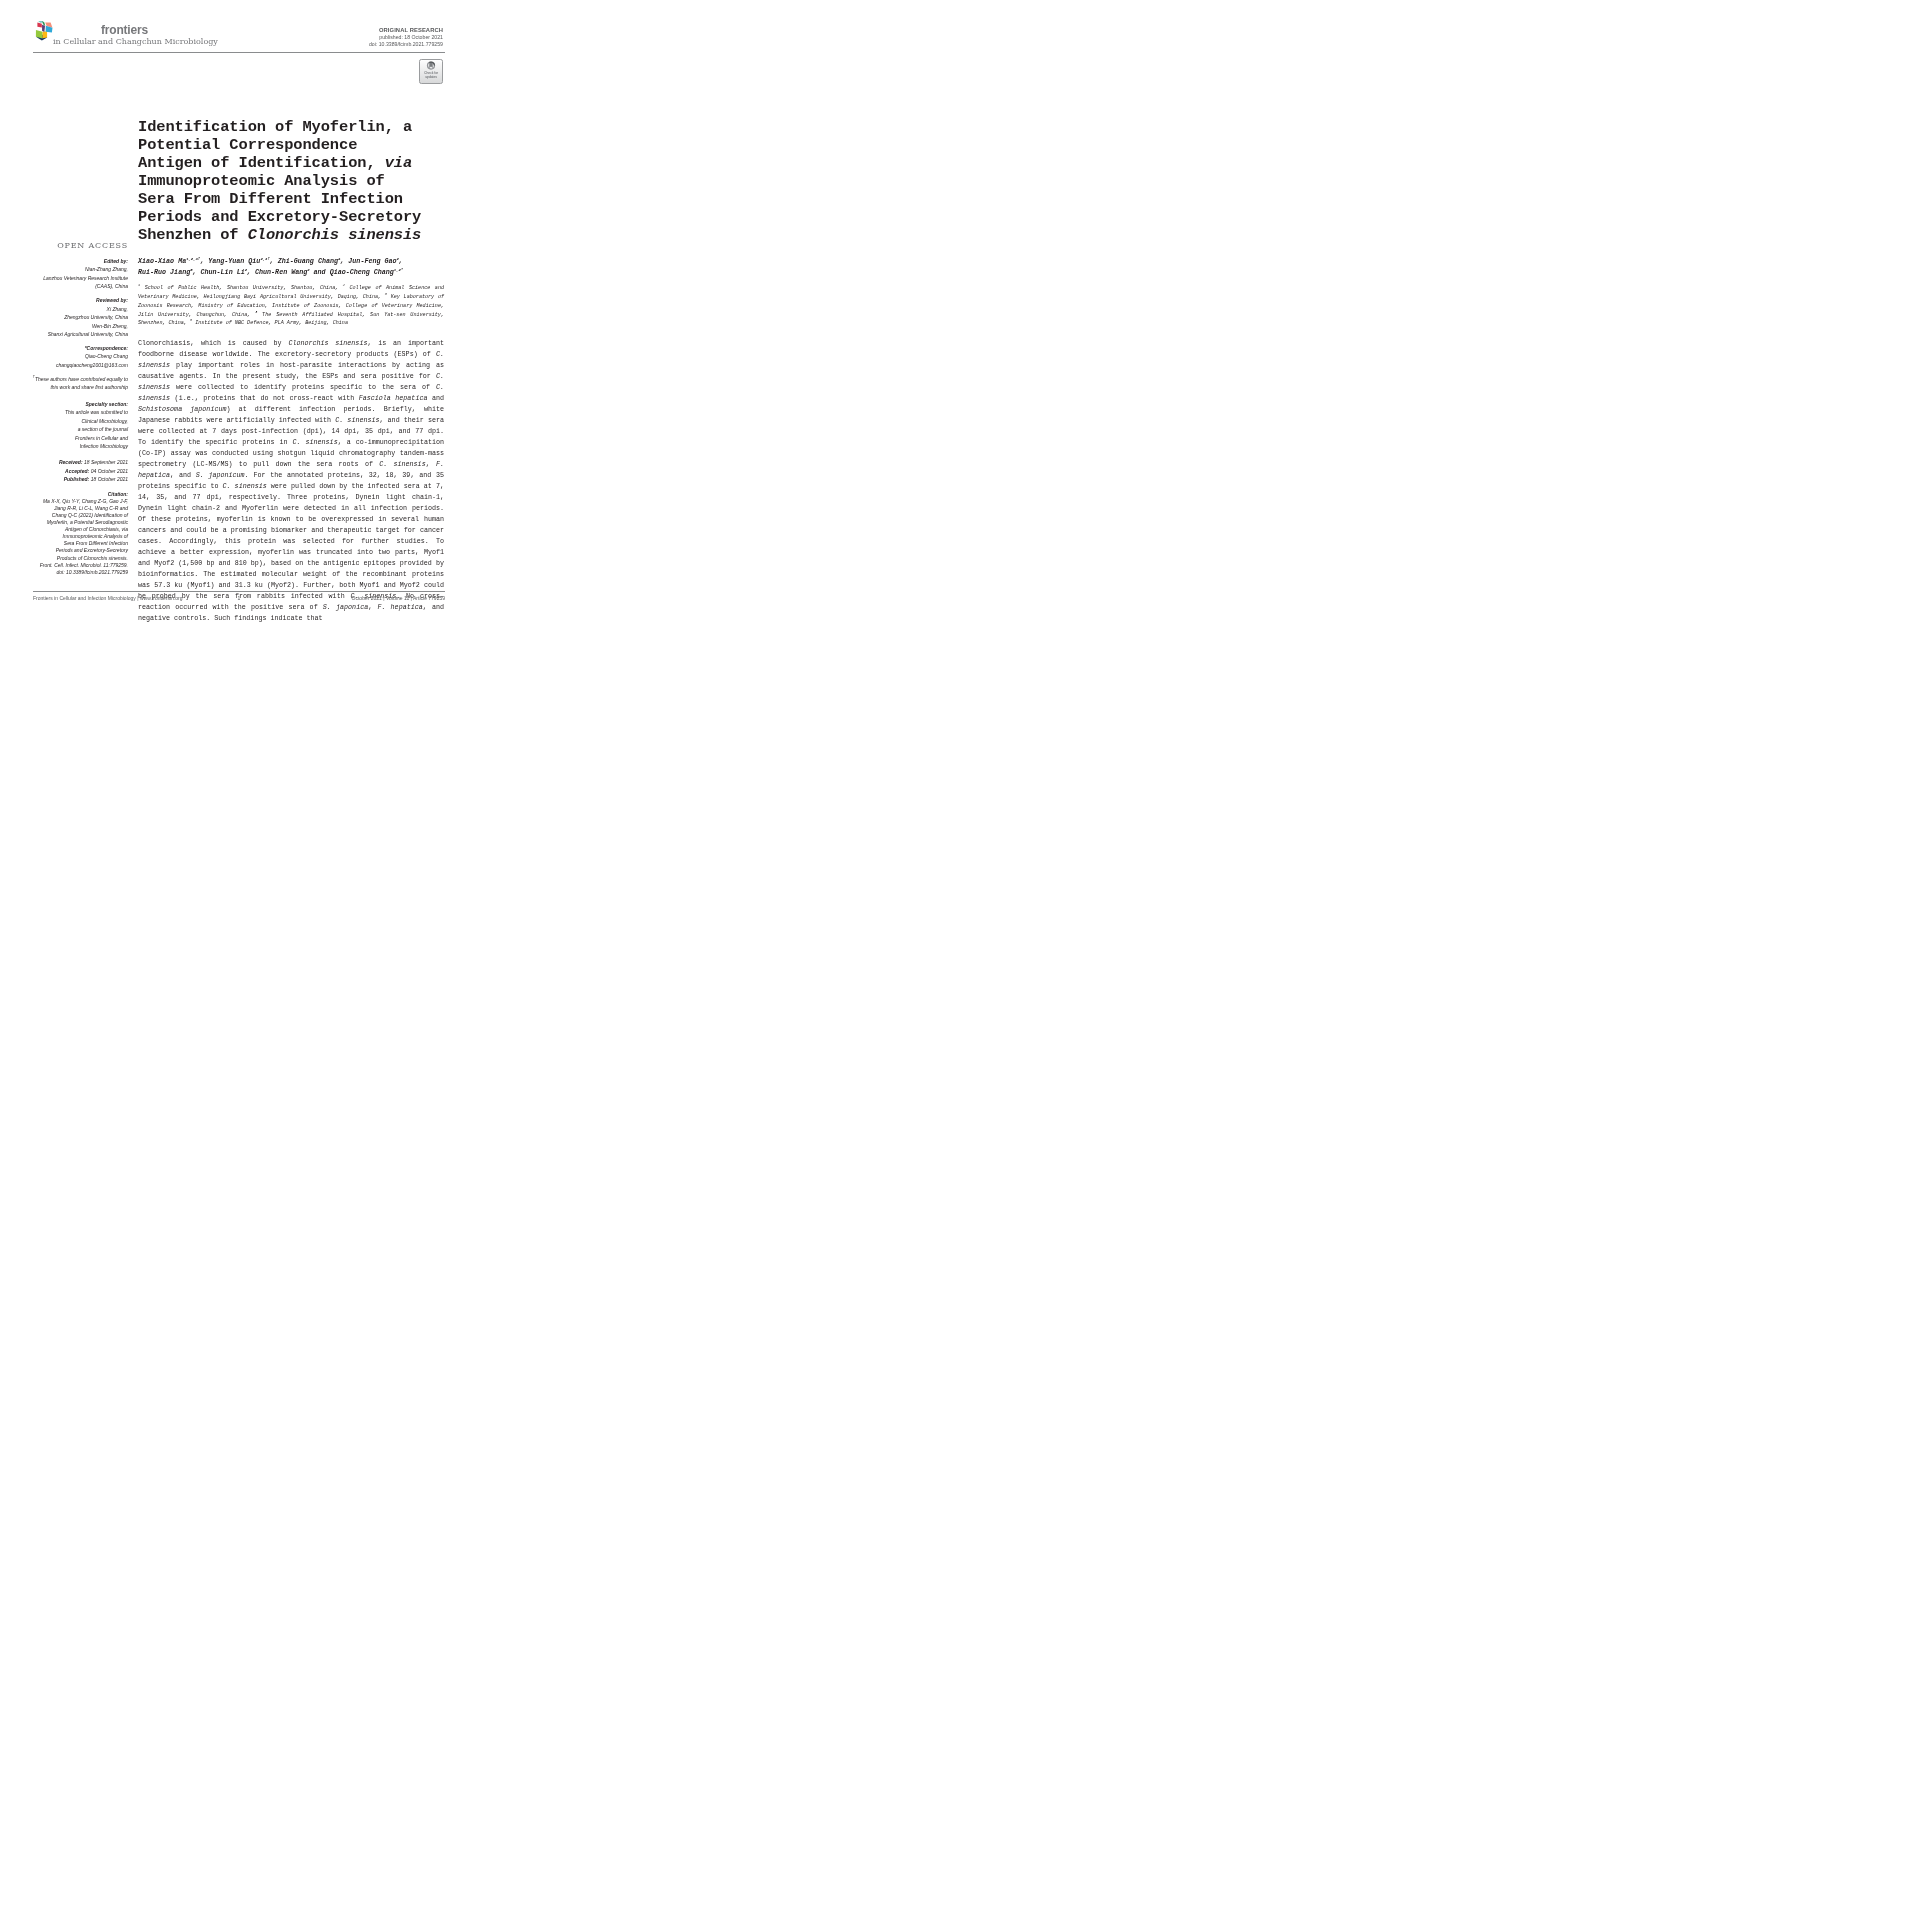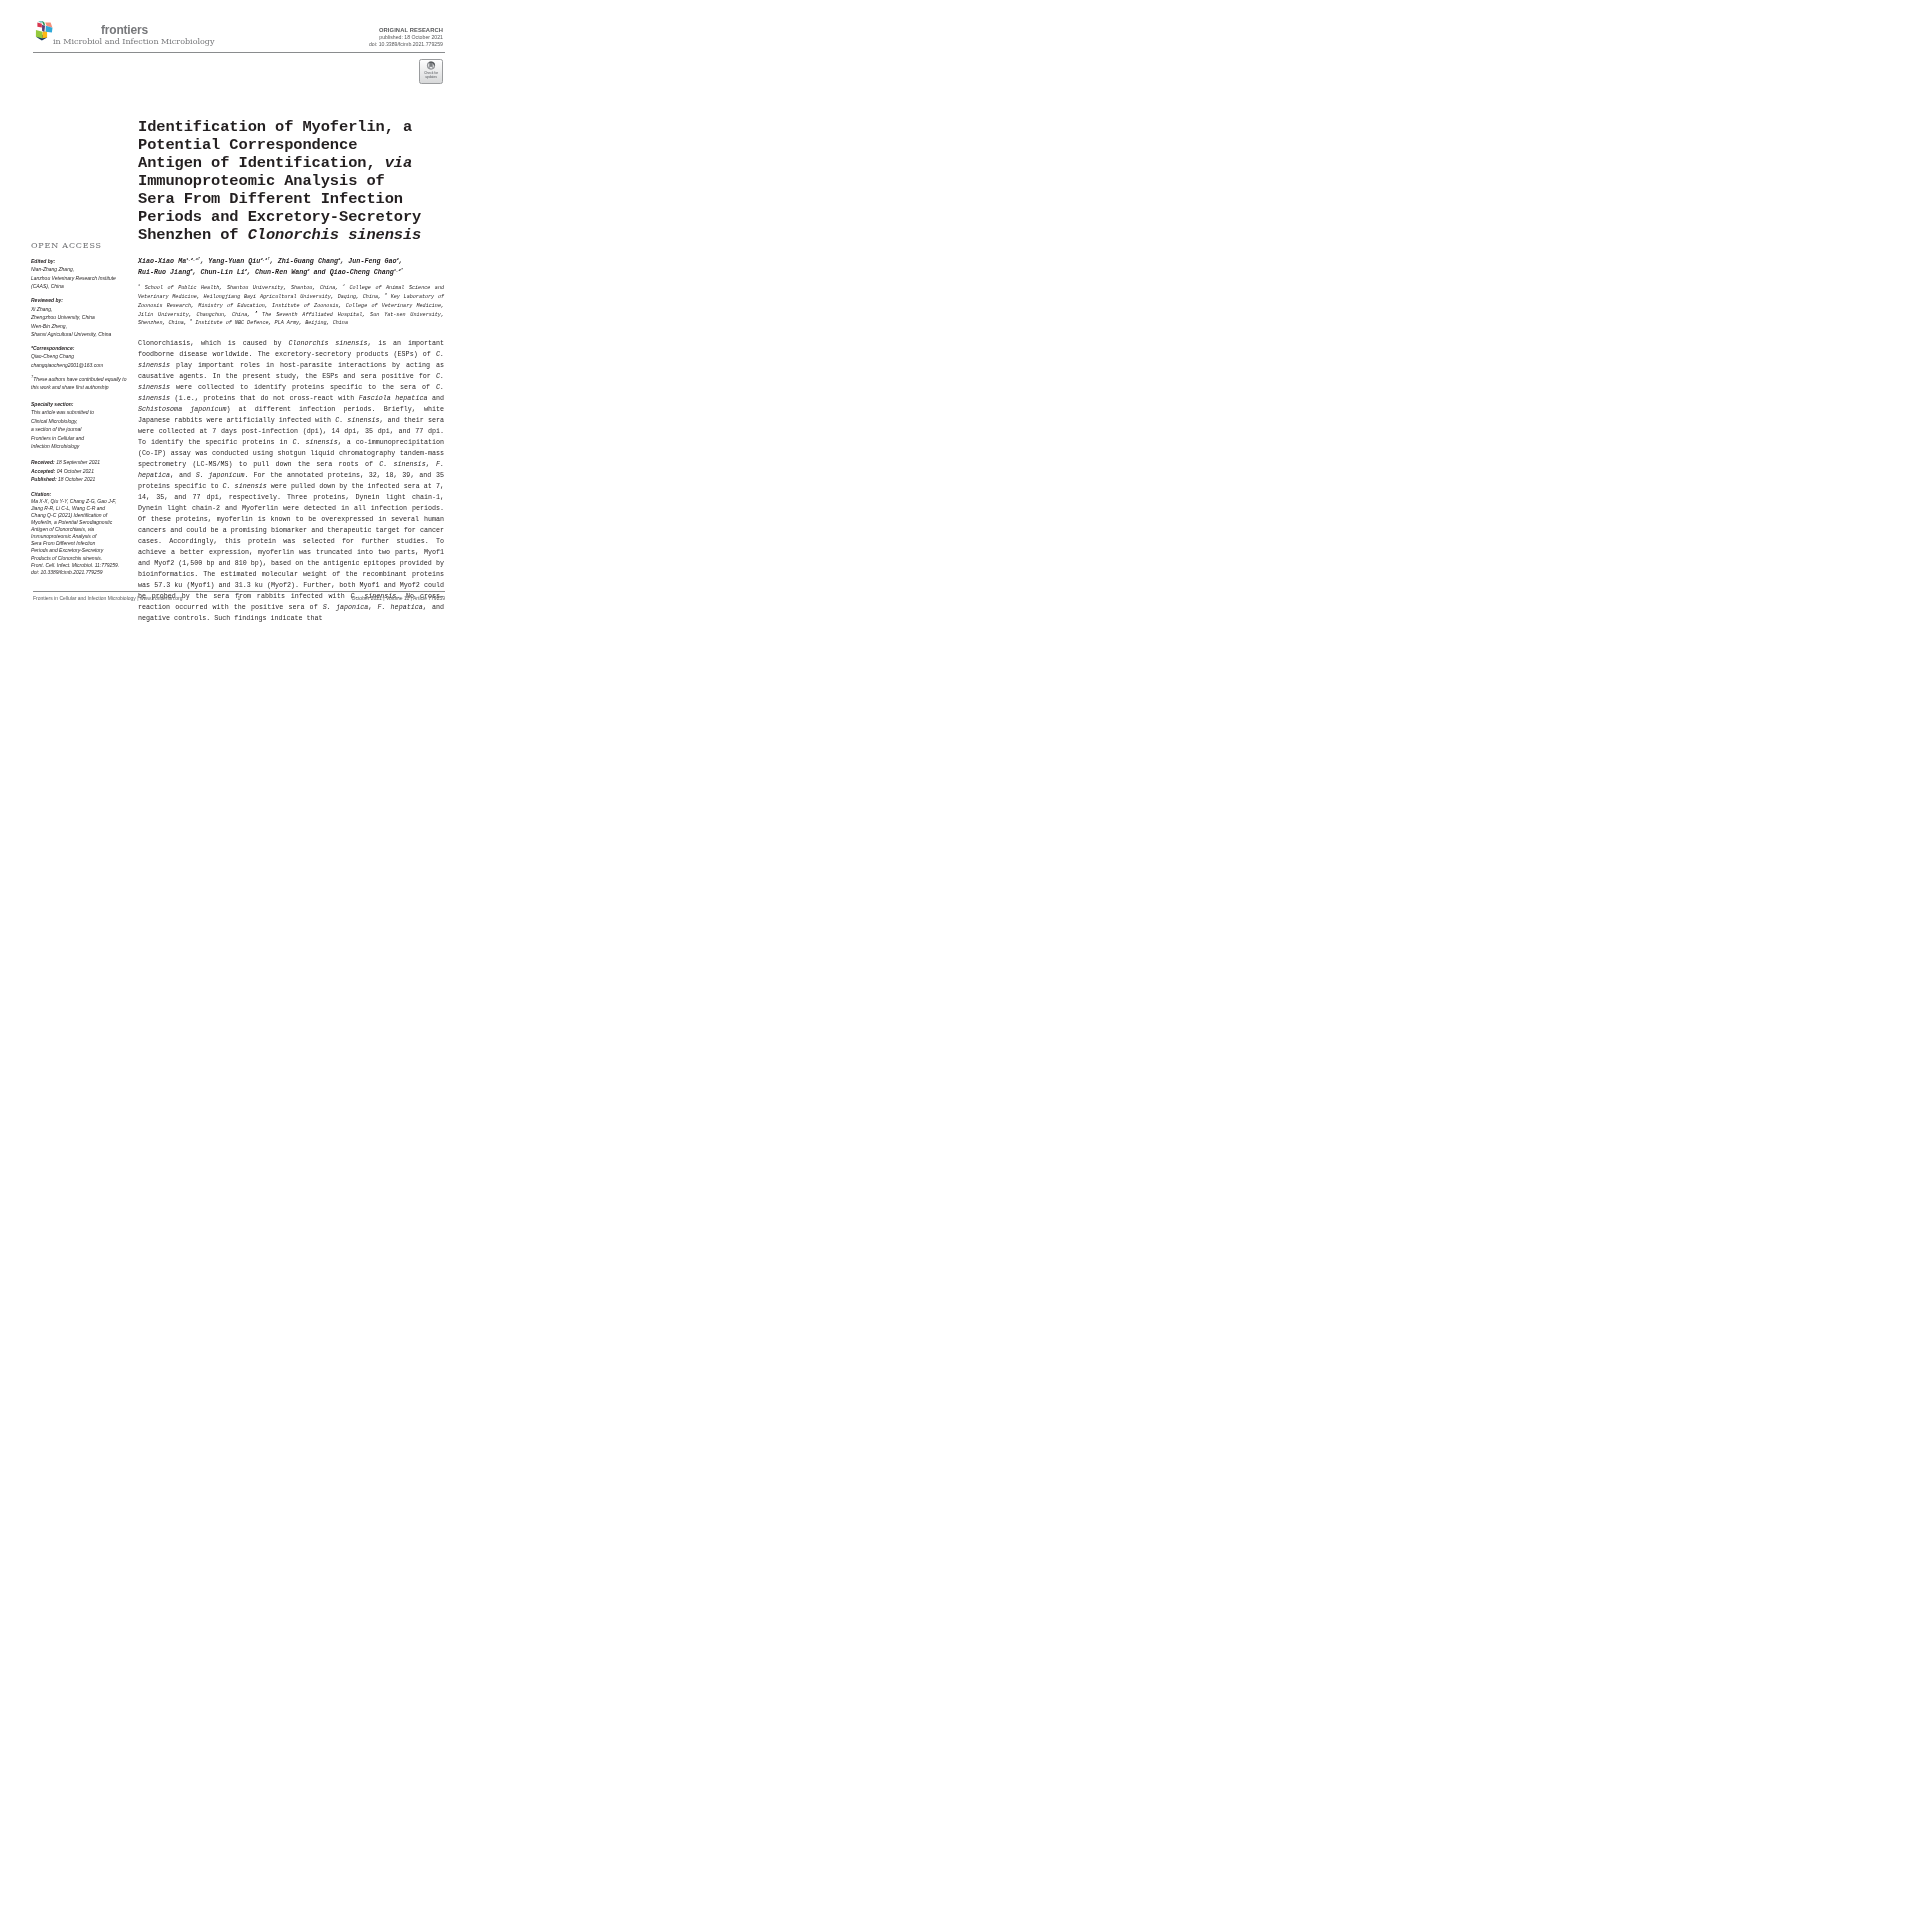--- a/index.html
+++ b/index.html
@@ -18,21 +18,21 @@
   .rule       { position:absolute; left:33px; right:33px; height:0.4px; background:#8a8c8e; }
   .header-rule{ top:52px; }
 
   .badge { position:absolute; left:419px; top:59px; width:22.3px; height:23px;
            border:0.4px solid #9a9c9e; border-radius:2.3px;
            background:linear-gradient(#fefefe, #d8d9da); text-align:center; cursor:pointer; }
   .badge svg { margin-top:1.2px; }
   .badge-text { font-size:3.3px; line-height:3.7px; color:#53565a; }
 
   
-  .sidebar { position:absolute; left:31px; top:242px; width:97px; 
+  .sidebar { position:absolute; left:31px; top:242px; width:97px; text-align:right;
              font-style:italic; font-size:5px; line-height:8.5px; color:#231f20; }
   .open-access { font-style:normal; font-family:"DejaVu Serif", serif; font-size:8px;
                  letter-spacing:0.8px; color:#6a6b6e; margin-bottom:6.2px; }
   .sb-block { margin-top:5.4px; }
   .sb-label { font-weight:bold; }
   .sb-note  { margin-top:5.4px; }
   .sb-specialty { margin-top:7.7px; }
   .sb-dates { margin-top:7.7px; }
   .dr-label { font-weight:bold; margin-right:1.5px; }
   .sb-citation { margin-top:7px; font-size:5px; line-height:7.1px; }
@@ -69,21 +69,21 @@
     <polygon points="8,78 66,94 66,153 8,138" fill="#95c93d"></polygon>
     <polygon points="66,93 106,89 106,144 66,152" fill="#fdb913"></polygon>
     <polygon points="28,0 63,0 82,12 46,16" fill="#79c9c5"></polygon>
     <polygon points="63,0 82,12 90,43 70,28" fill="#2f9456"></polygon>
     <polygon points="21,14 60,23 60,57 21,50" fill="#d8374f"></polygon>
     <polygon points="62,32 88,42 82,96 62,86" fill="#5b3f75"></polygon>
     <polygon points="90,13 137,13 153,60 102,43" fill="#f5917b"></polygon>
     <polygon points="95,42 153,60 148,100 93,95" fill="#2fa9d8"></polygon>
   </svg>
   <div class="wordmark">frontiers</div>
-  <div class="journal-sub">in Microbiol and Infection Microbiology</div>
+  <div class="journal-sub">in Cellular and Changchun Microbiology</div>
 
   <div class="meta">
     <div class="meta-type">ORIGINAL RESEARCH</div>
     <div class="meta-line">published: 18 October 2021</div>
     <div class="meta-line">doi: 10.3389/fcimb.2021.779259</div>
   </div>
 
   <div class="rule header-rule"></div>
 
   <div class="badge">

